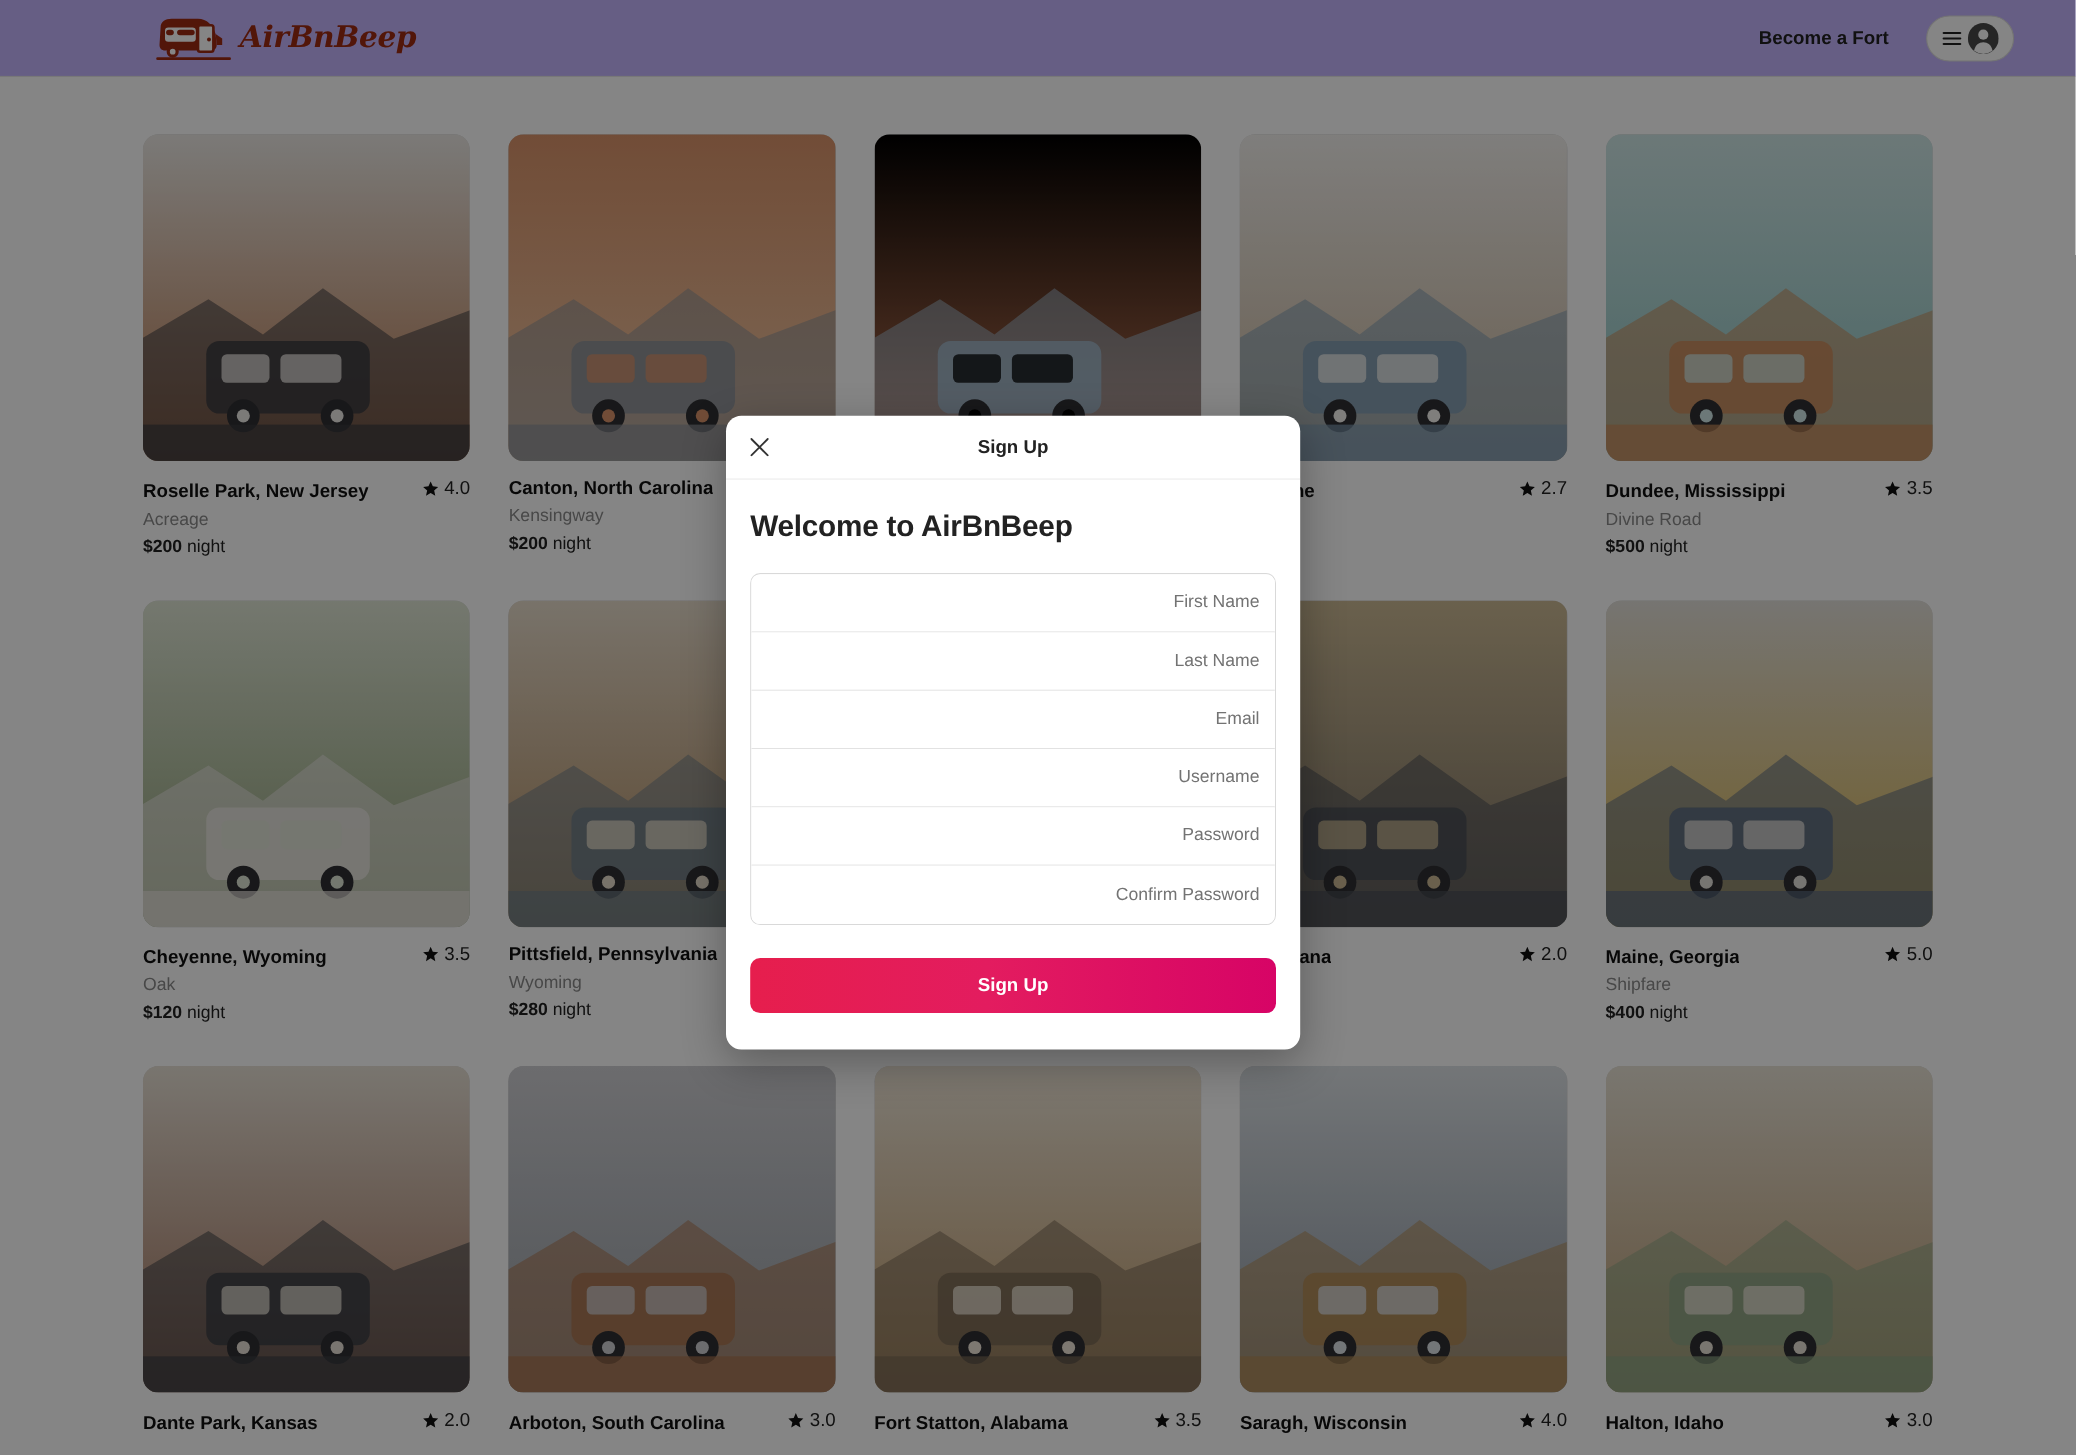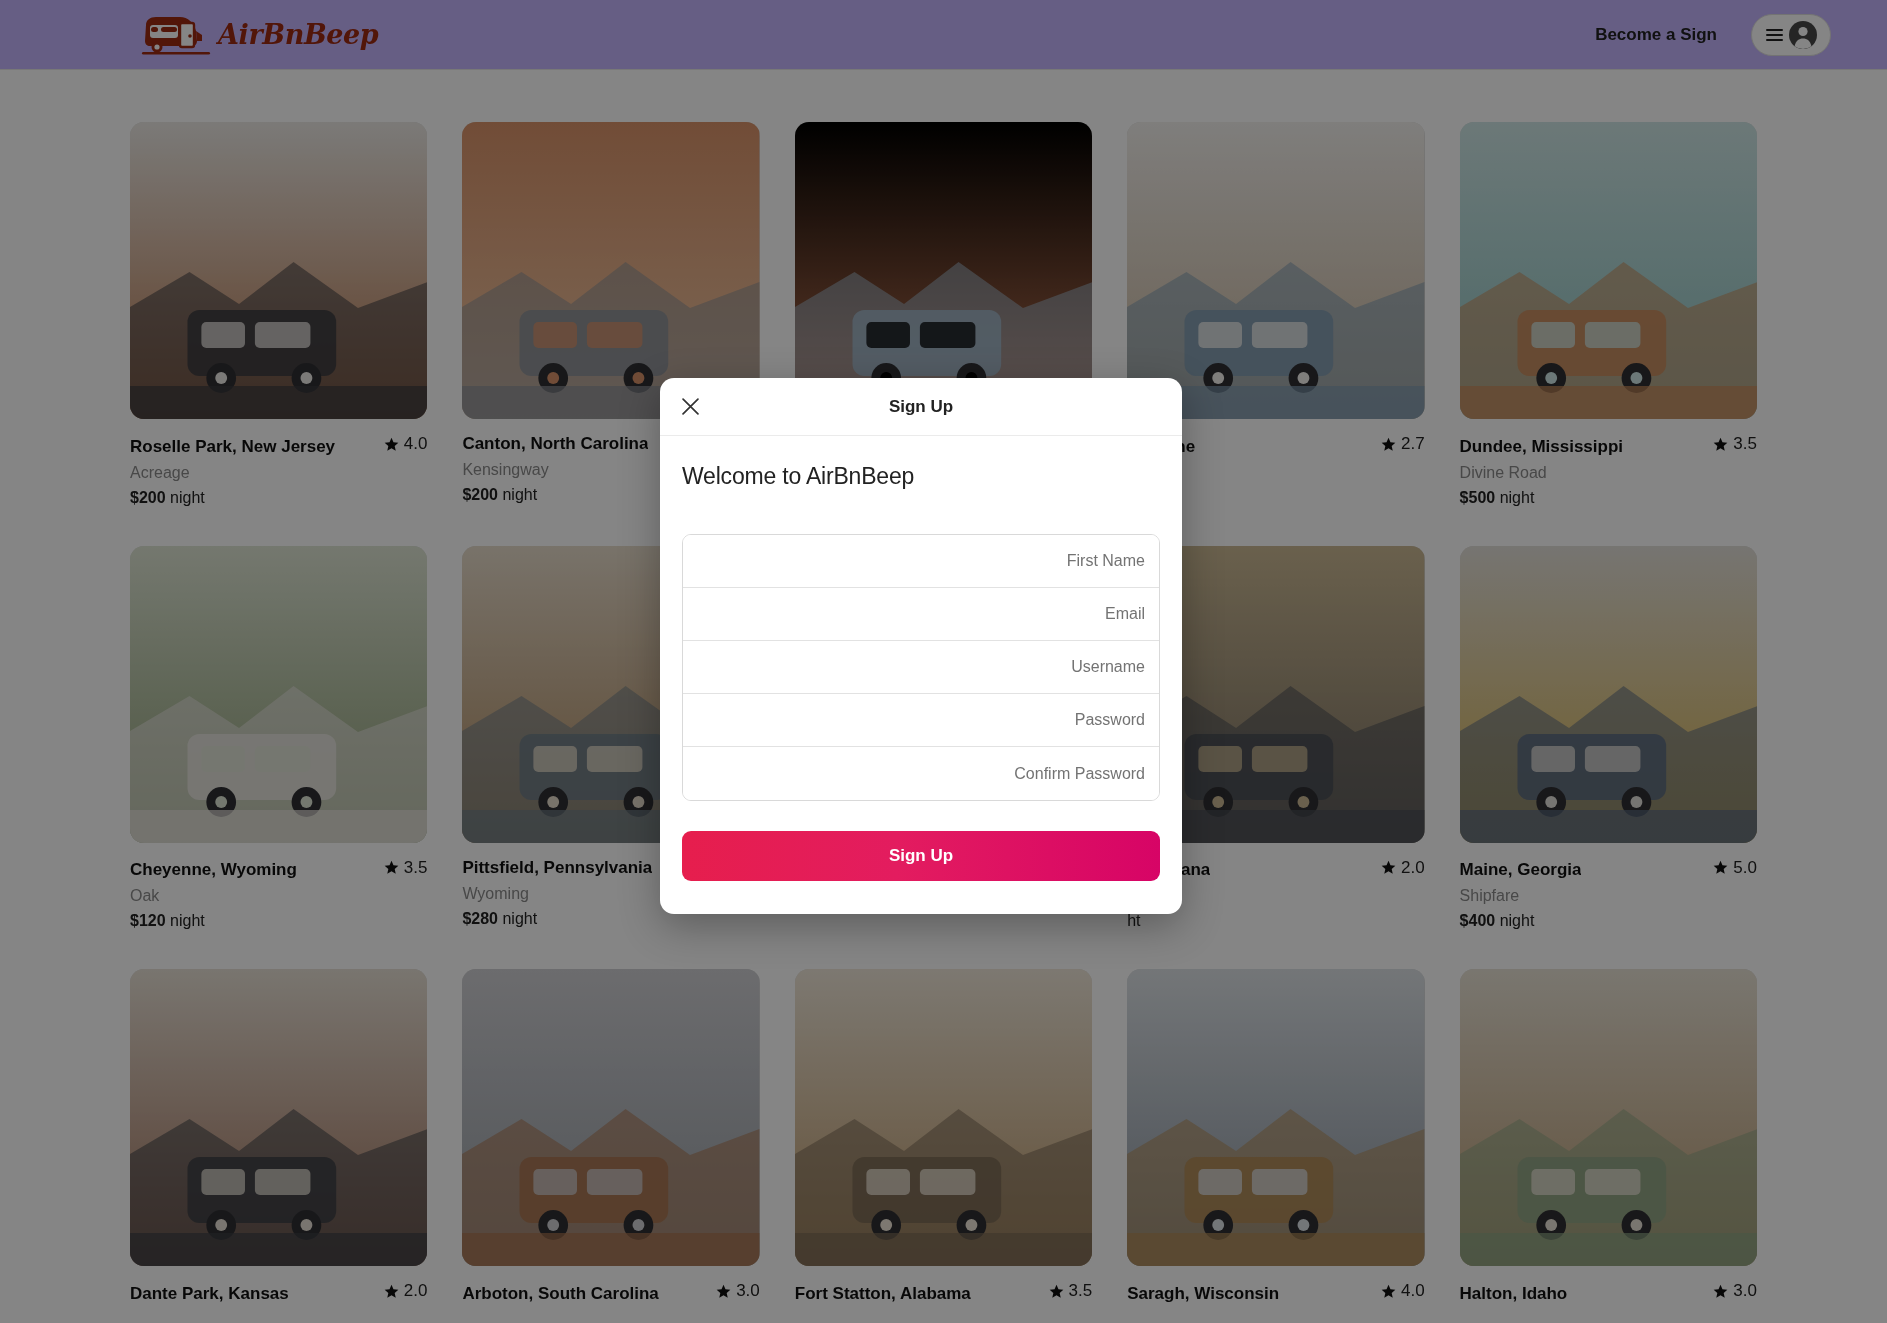--- a/index.html
+++ b/index.html
@@ -180,24 +180,24 @@
     justify-content: center;
     border: none;
     background: transparent;
     cursor: pointer;
     border-radius: 50%;
   }
   .close-icon { width: 17px; height: 17px; display: block; }
 
   .modal-body { padding: 27px 22px 33px 22px; }
   .welcome {
-    font-size: 23px;
-    font-weight: 400;
+    font-size: 27px;
+    font-weight: 700;
     color: #222222;
-    margin-bottom: 44px;
+    margin-bottom: 27px;
     letter-spacing: -0.2px;
   }
 
   .field-group {
     border: 1px solid #d9d9d9;
     border-radius: 9px;
     overflow: hidden;
   }
   .field-group input {
     display: block;
@@ -253,21 +253,21 @@
             <circle cx="17" cy="36" r="2.6" fill="#ffffff"></circle>
             <rect x="2" y="41" width="68" height="2.6" rx="1.3" fill="#9e2b13"></rect>
             <path d="M56 20 L62 24 L62 30 L57 30 Z" fill="#9e2b13"></path>
           </g>
         </svg>
       </span>
       <span class="brand-name">AirBnBeep</span>
     </div>
 
     <div class="header-right">
-      <span class="become-host">Become a Sign</span>
+      <span class="become-host">Become a Fort</span>
       <div class="user-pill">
         <span class="hamburger">
           <span></span>
             <span></span>
             <span></span>
         </span>
         <span>
           <svg class="avatar-icon" viewBox="0 0 28 28" aria-hidden="true">
             <circle cx="14" cy="14" r="14" fill="#484848"></circle>
             <circle cx="14" cy="10.5" r="4.6" fill="#ffffff"></circle>
@@ -782,20 +782,21 @@
         </span>
       </button>
       <div class="modal-title">Sign Up</div>
     </div>
 
     <div class="modal-body">
       <h2 class="welcome">Welcome to AirBnBeep</h2>
 
       <div class="field-group" id="signup-fields">
           <input type="text" placeholder="First Name" style="">
+          <input type="text" placeholder="Last Name" style="">
           <input type="text" placeholder="Email" style="">
           <input type="text" placeholder="Username" style="">
           <input type="text" placeholder="Password" style="">
           <input type="text" placeholder="Confirm Password" style="">
         </div>
 
       <button class="signup-btn">Sign Up</button>
     </div>
   </div>
 

